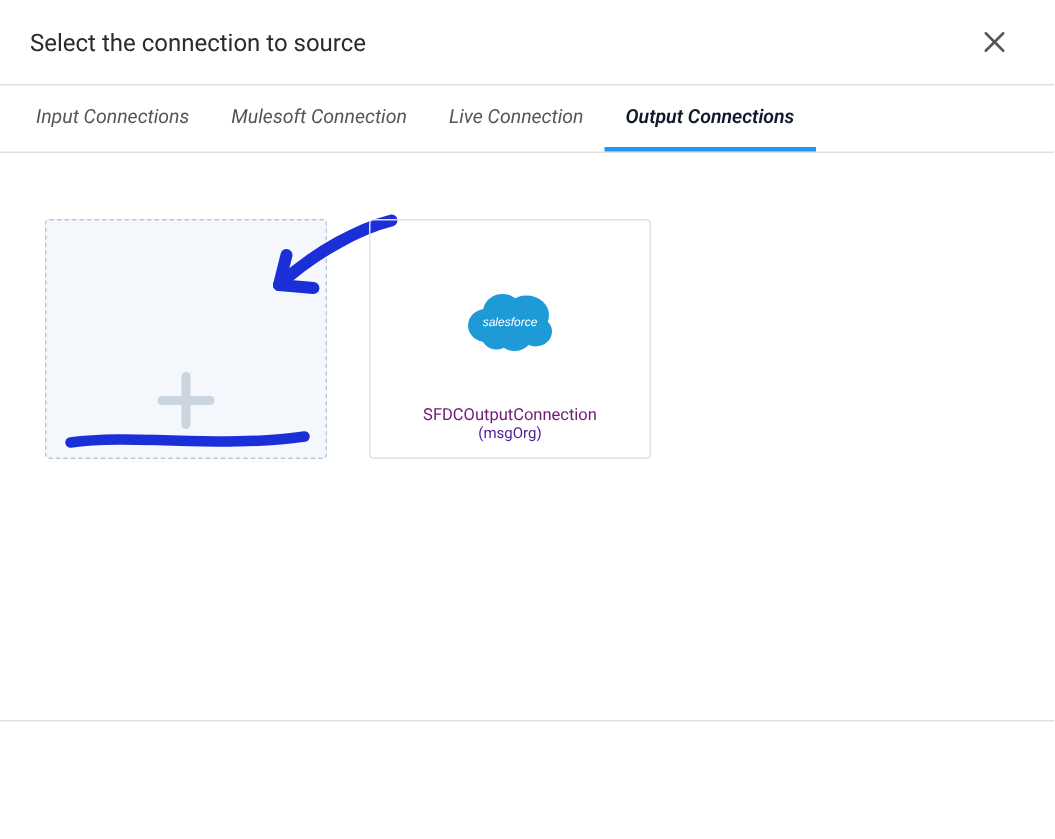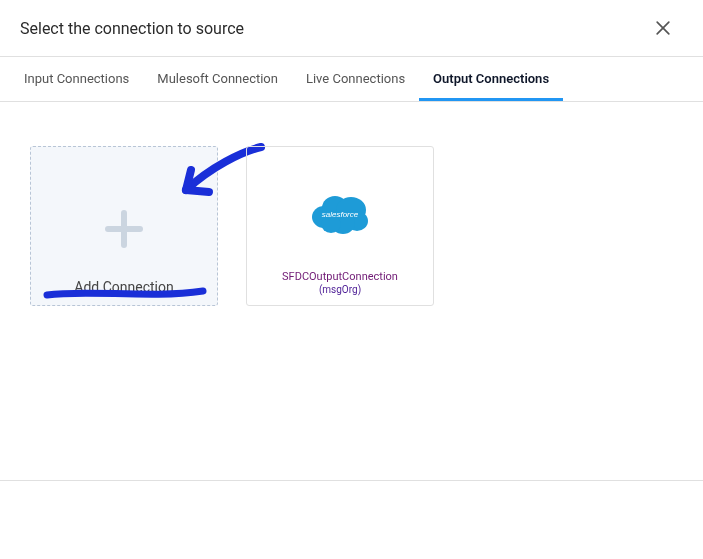--- a/index.html
+++ b/index.html
@@ -2,21 +2,21 @@
 <html><head>
 <meta charset="utf-8">
 <style>
   * { box-sizing: border-box; margin: 0; padding: 0; }
   html, body { width: 703px; height: 559px; font-family: -apple-system, "Segoe UI", Roboto, Arial, sans-serif; background: #fff; color: #333; }
   .modal { width: 703px; height: 543px; position: relative; }
   .header { display: flex; align-items: center; justify-content: space-between; padding: 18px 30px 18px 20px; }
   .header h1 { font-size: 16px; font-weight: 400; color: #2b2b2b; }
   .close { width: 20px; height: 20px; cursor: pointer; color: #555; }
   .close svg { width: 100%; height: 100%; }
-  .tabs-wrap { border-top: 1px solid #e0e0e0; border-bottom: 1px solid #e0e0e0; }
+  .tabs-wrap { border-top: 1px solid #e0e0e0; border-bottom: 1px solid #e0e0e0; font-style: italic; }
   .tabs { display: flex; padding: 0 10px; }
   .tab { padding: 14px 14px 12px 14px; font-size: 13px; color: #555; cursor: pointer; border-bottom: 3px solid transparent; }
   .tab.active { color: #0f172a; font-weight: 600; border-bottom-color: #2196f3; }
   .body { padding: 44px 30px; display: flex; gap: 28px; }
   .card { width: 188px; height: 160px; border: 1px solid #e0e0e0; border-radius: 3px; display: flex; flex-direction: column; align-items: center; justify-content: flex-end; text-align: center; cursor: pointer; position: relative; padding: 10px; }
   .card.add { border: 1px dashed #b8c5d6; background: #f4f7fb; }
   .plus-icon { color: #cbd5e0; }
   .plus-icon svg { width: 48px; height: 48px; }
   .add-label { font-size: 14px; color: #444; margin-top: 22px; }
   .sf-cloud { margin-bottom: 30px; }
@@ -38,35 +38,34 @@
         <line x1="5" y1="5" x2="19" y2="19"></line>
         <line x1="19" y1="5" x2="5" y2="19"></line>
       </svg>
     </div>
   </div>
 
   <div class="tabs-wrap">
     <div class="tabs">
       <div class="tab">Input Connections</div>
       <div class="tab">Mulesoft Connection</div>
-      <div class="tab">Live Connections</div>
+      <div class="tab">Live Connection</div>
       <div class="tab active">Output Connections</div>
     </div>
   </div>
 
   <div class="body">
 
     <div class="card add">
       <div class="plus-icon">
         <svg viewBox="0 0 24 24" fill="none" stroke="currentColor" stroke-width="3" stroke-linecap="round">
           <line x1="12" y1="4" x2="12" y2="20"></line>
           <line x1="4" y1="12" x2="20" y2="12"></line>
         </svg>
       </div>
-      <div class="add-label">Add Connection</div>
 
       <svg class="annotation" style="left:110px; top:-5px; width:130px; height:80px;" viewBox="0 0 130 80">
         <path d="M120 5 C 100 10, 70 25, 45 48" stroke="#1a2fd8" stroke-width="8" fill="none" stroke-linecap="round"></path>
         <path d="M45 48 L50 28" stroke="#1a2fd8" stroke-width="8" fill="none" stroke-linecap="round"></path>
         <path d="M45 48 L68 50" stroke="#1a2fd8" stroke-width="8" fill="none" stroke-linecap="round"></path>
       </svg>
 
       <svg class="annotation" style="left:8px; top:138px; width:172px; height:20px;" viewBox="0 0 172 20">
         <path d="M8 10 C 50 4, 110 14, 164 6" stroke="#1a2fd8" stroke-width="7" fill="none" stroke-linecap="round"></path>
       </svg>

